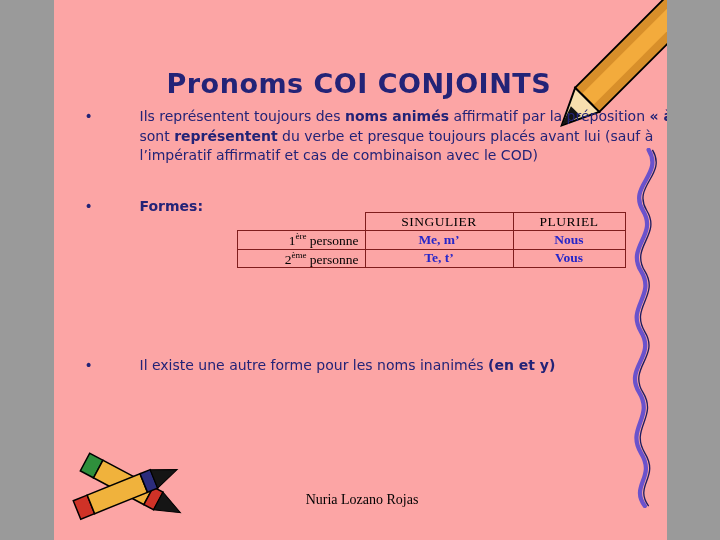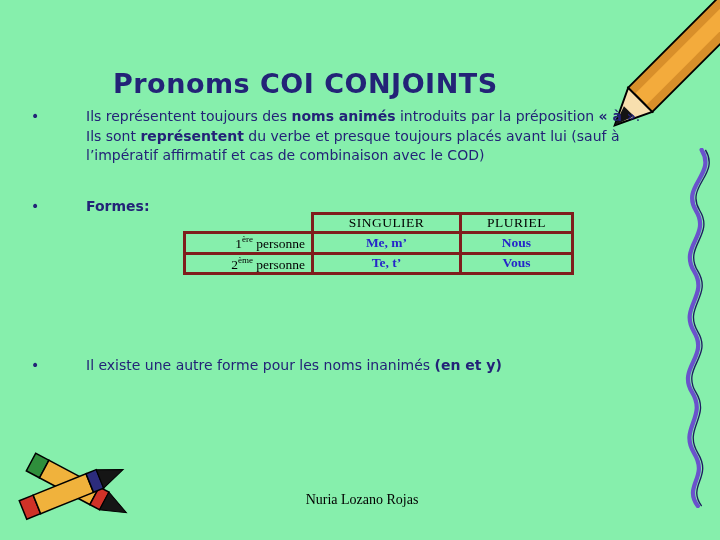--- a/index.html
+++ b/index.html
@@ -1,22 +1,22 @@
 <!DOCTYPE html>
 <html><head>
 <meta charset="utf-8">
 <style>
   * { box-sizing: border-box; margin: 0; padding: 0; }
   html, body { background: #9a9a9a; }
   body { font-family: "DejaVu Sans", sans-serif; }
   .slide {
     position: relative;
-    width: 720px; height: 540px;
+    width: 613px; height: 540px;
     margin: 0 auto;
-    background: #86efac;
+    background: #fca5a5;
     overflow: hidden;
   }
   .title {
     position: absolute; left: 113px; top: 68px;
     font-size: 27px; font-weight: 700;
     color: #232377; letter-spacing: 0.5px;
   }
   .bullet { position: absolute; display: flex; color: #232377; }
   .bullet .marker { flex: 0 0 58px; width: 58px; font-size: 14px; padding-left: 3px; padding-top: 1px; }
   .bullet .btxt { font-size: 14px; line-height: 1.4; }
@@ -24,21 +24,21 @@
   #bullet1 { left: 28px; top: 107px; width: 632px; }
   #bullet2 { left: 28px; top: 197px; }
   #bullet2 .btxt { font-weight: 700; }
   #bullet3 { left: 28px; top: 356px; width: 610px; }
   .pron-table {
     position: absolute; left: 183px; top: 212px;
     border-collapse: collapse;
     font-family: "Liberation Serif", serif;
     font-size: 13.5px; color: #000;
   }
-  .pron-table th, .pron-table td { border: 3px solid #7f1d1d; height: 18px; padding: 0 6px; }
+  .pron-table th, .pron-table td { border: 1px solid #7f1d1d; height: 18px; padding: 0 6px; }
   .pron-table th { font-weight: 400; text-align: center; letter-spacing: 0.5px; }
   .pron-table .corner { border-top: 1px solid transparent; border-left: 1px solid transparent; }
   .pron-table .rowlabel { width: 128px; text-align: right; }
   .pron-table .col-sing { width: 148px; }
   .pron-table .col-plur { width: 112px; }
   .pron-table .val { text-align: center; color: #2626c9; font-weight: 700; }
   sup { font-size: 9px; }
   .footerline {
     position: absolute; left: 4px; right: 0; top: 492px;
     text-align: center;
@@ -85,21 +85,21 @@
       <rect x="15" y="-10" width="57" height="20" fill="#f0b23c" stroke="#000" stroke-width="1.5"></rect>
       <rect x="72" y="-10" width="11" height="20" fill="#2c2c7c" stroke="#000" stroke-width="1.5"></rect>
       <polygon points="83,-10 83,10 108,0" fill="#151515" stroke="#000" stroke-width="1"></polygon>
     </g>
   </svg>
 
   <h1 class="title">Pronoms COI CONJOINTS</h1>
 
   <div class="bullet" id="bullet1">
     <span class="marker">•</span>
-    <p class="btxt"><span>Ils représentent toujours des </span><span class="b">noms animés</span><span> introduits par la préposition </span><span class="b">« à »</span><span>. Ils sont </span><span class="b">représentent</span><span> du verbe et presque toujours placés avant lui (sauf à l’impératif affirmatif et cas de combinaison  avec le COD)</span></p>
+    <p class="btxt"><span>Ils représentent toujours des </span><span class="b">noms animés</span><span> affirmatif par la préposition </span><span class="b">« à »</span><span>. Ils sont </span><span class="b">représentent</span><span> du verbe et presque toujours placés avant lui (sauf à l’impératif affirmatif et cas de combinaison  avec le COD)</span></p>
   </div>
 
   <div class="bullet" id="bullet2">
     <span class="marker">•</span>
     <p class="btxt">Formes:</p>
   </div>
 
   <table class="pron-table">
     <tbody>
         <tr>

